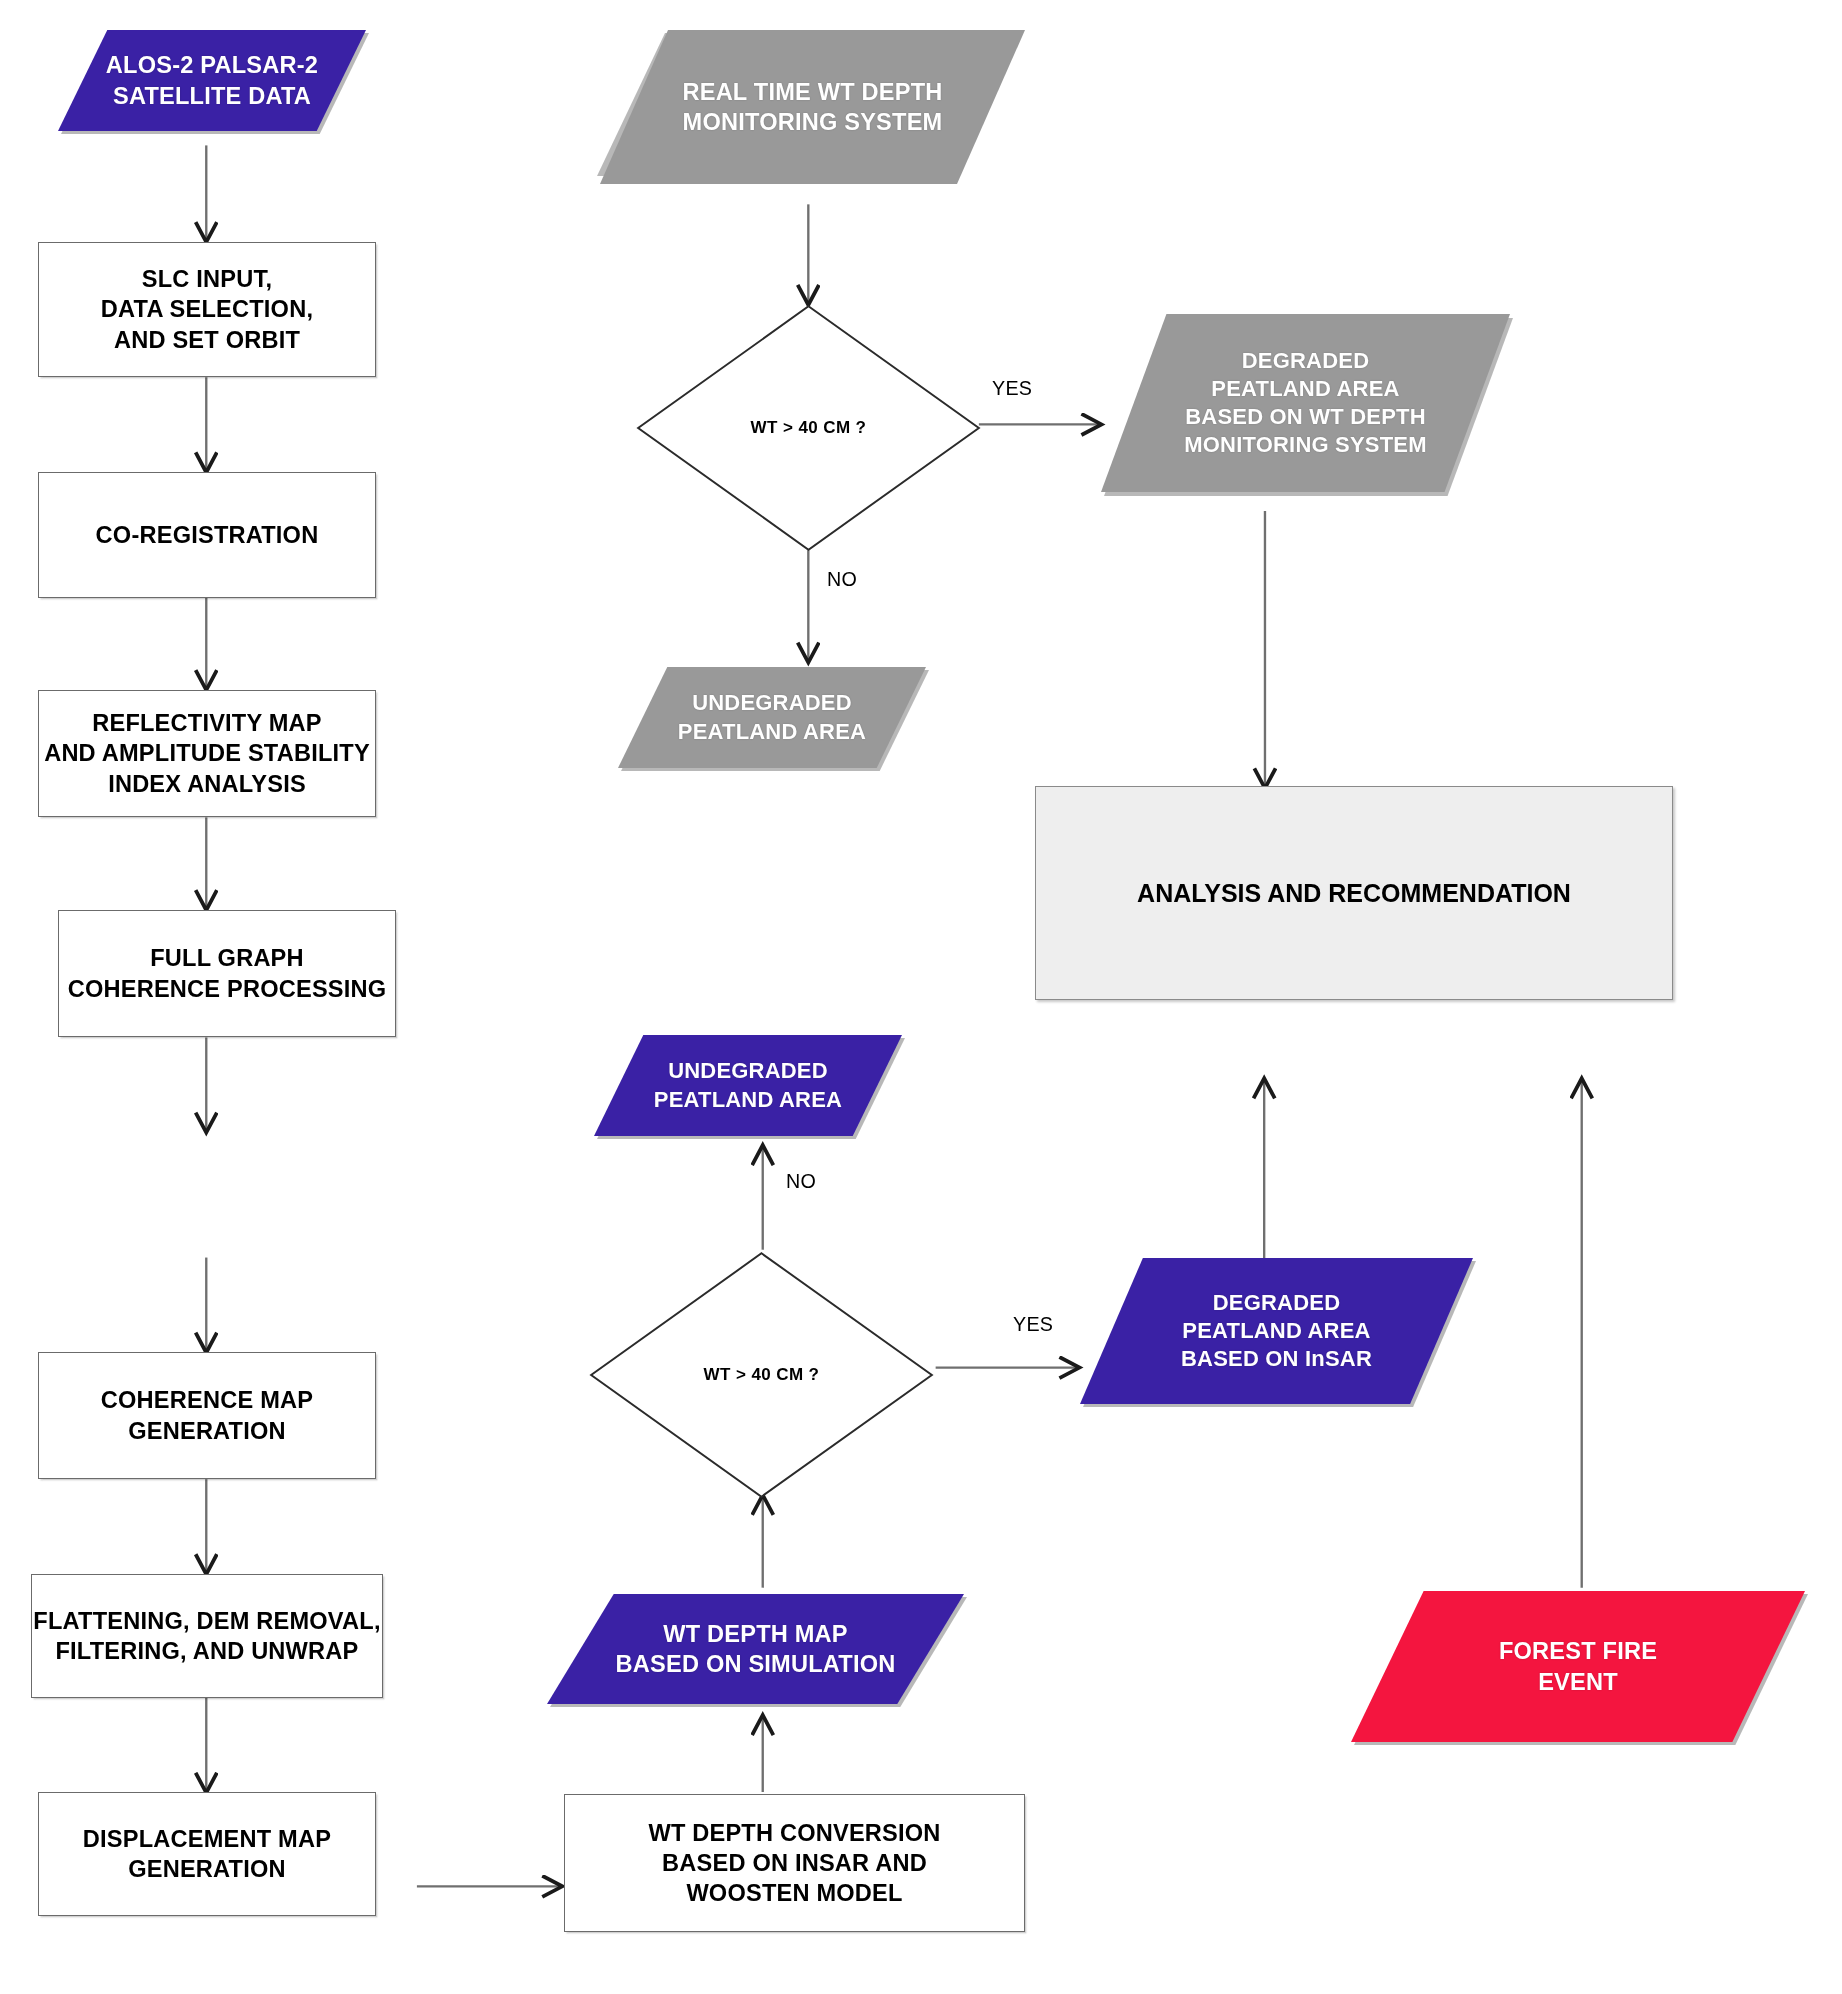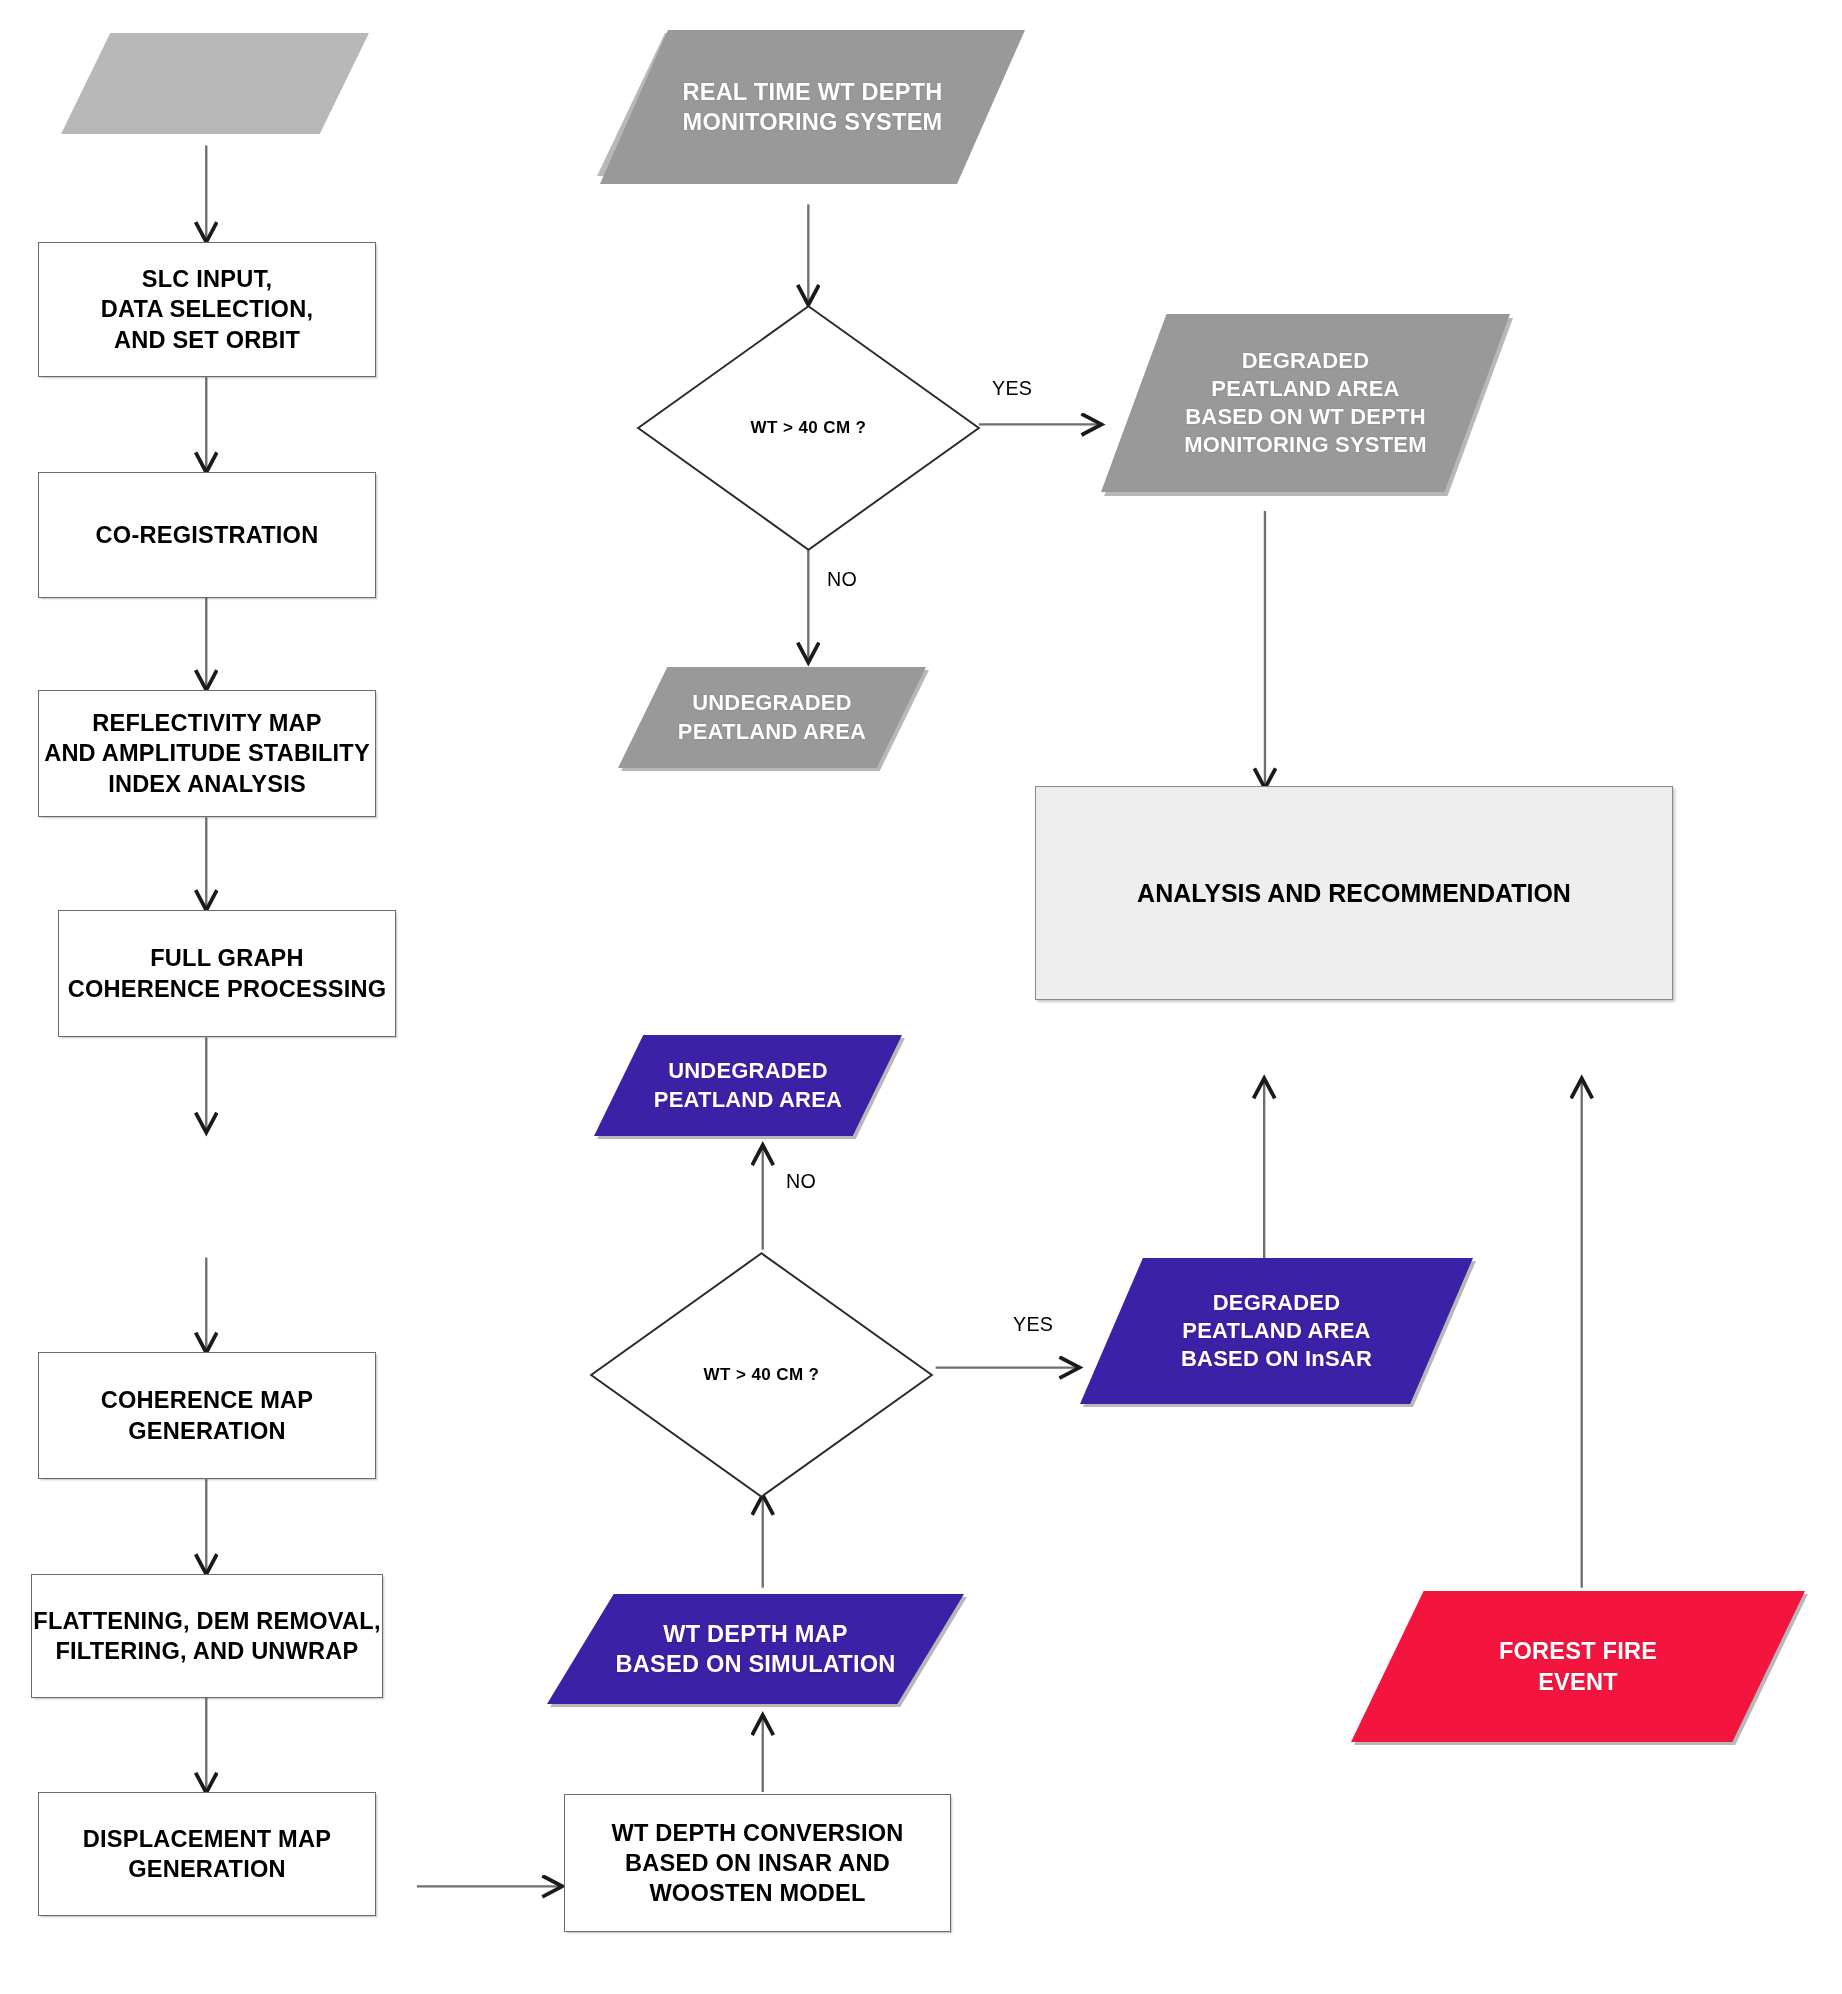--- a/index.html
+++ b/index.html
@@ -138,20 +138,22 @@
 
       <line x1="1245" y1="540" x2="1398" y2="540"></line>
 
       <line x1="1028" y1="700" x2="1028" y2="840"></line>
 
       <line x1="1609" y1="650" x2="1609" y2="1000"></line>
     </g>
   </svg>
 
   <div class="para-shadow" style="left:61px; top:33px; width:308px; height:101px;"></div>
+  <div class="node para purple fs30" style="left:58px; top:30px; width:308px; height:101px; white-space:pre-line;">ALOS-2 PALSAR-2
+SATELLITE DATA</div>
 
   <div class="node proc fs30" style="left:38px; top:242px; width:338px; height:135px; white-space:pre-line;">SLC INPUT,
 DATA SELECTION,
 AND SET ORBIT</div>
 
   <div class="node proc fs30" style="left:38px; top:472px; width:338px; height:126px; white-space:pre-line;">CO-REGISTRATION</div>
 
   <div class="node proc fs30" style="left:38px; top:690px; width:338px; height:127px; white-space:pre-line;">REFLECTIVITY MAP
 AND AMPLITUDE STABILITY
 INDEX ANALYSIS</div>
@@ -162,21 +164,21 @@
 
   <div class="node proc fs30" style="left:38px; top:1352px; width:338px; height:127px; white-space:pre-line;">COHERENCE MAP
 GENERATION</div>
 
   <div class="node proc fs30" style="left:31px; top:1574px; width:352px; height:124px; white-space:pre-line;">FLATTENING,  DEM REMOVAL,
 FILTERING, AND UNWRAP</div>
 
   <div class="node proc fs30" style="left:38px; top:1792px; width:338px; height:124px; white-space:pre-line;">DISPLACEMENT MAP
 GENERATION</div>
 
-  <div class="node proc fs30" style="left:564px; top:1794px; width:387px; height:138px; white-space:pre-line;">WT DEPTH CONVERSION
+  <div class="node proc fs30" style="left:564px; top:1794px; width:461px; height:138px; white-space:pre-line;">WT DEPTH CONVERSION
 BASED ON INSAR AND
 WOOSTEN MODEL</div>
 
   <div class="para-shadow" style="left:550px; top:1597px; width:417px; height:110px;"></div>
   <div class="node para purple fs30" style="left:547px; top:1594px; width:417px; height:110px; white-space:pre-line;">WT DEPTH MAP
 BASED ON SIMULATION</div>
 
   <div class="diamond" style="left:588px; top:1250px; width:347px; height:250px;">
     <svg width="347" height="250" viewBox="0 0 442 318" xmlns="http://www.w3.org/2000/svg">
       <polygon points="221,4 438,159 221,314 4,159" fill="#ffffff" stroke="#2b2b2b" stroke-width="2.5"></polygon>

